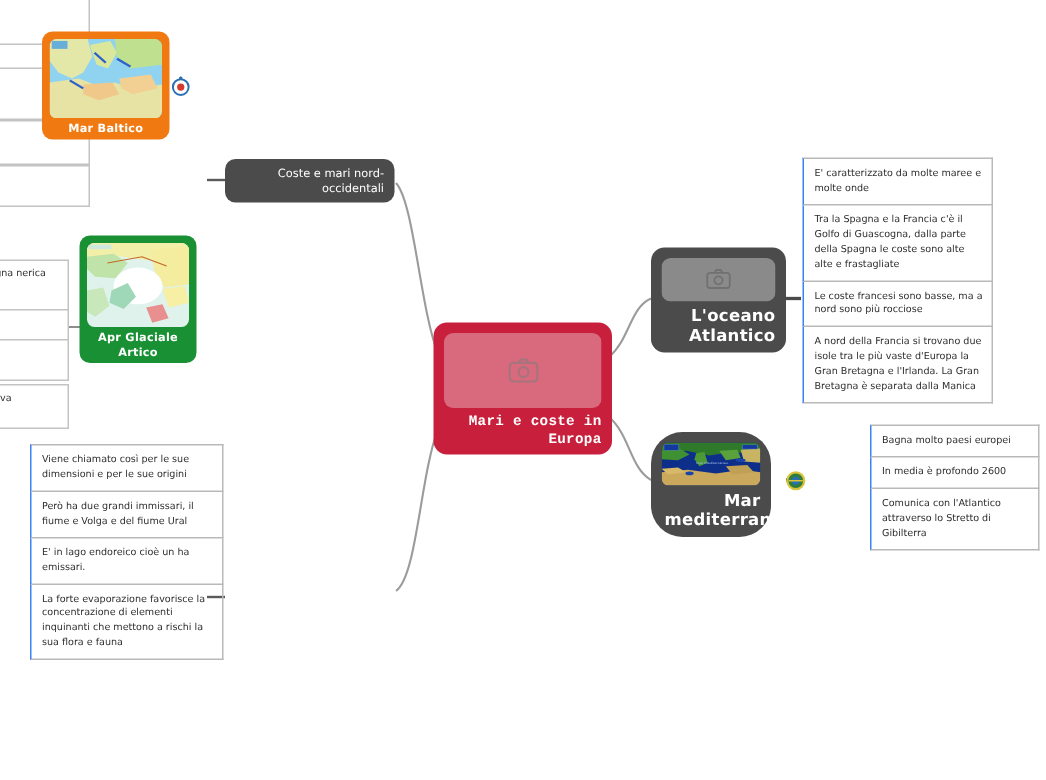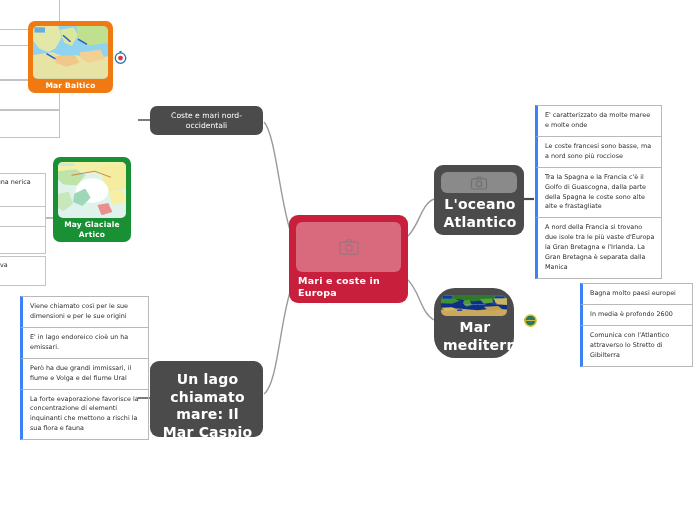--- a/index.html
+++ b/index.html
@@ -21,35 +21,35 @@
     padding:7px 7px 4px 7px;
     display:flex;flex-direction:column;align-items:stretch;
   }
   .imgnode .thumb{
     border-radius:5px;
     overflow:hidden;
     position:relative;
     flex:1 1 auto;
   }
   .imgnode .caption{
-    font-size:14px;font-weight:bold;
+    font-size:11px;font-weight:bold;
     text-align:center;
     padding-top:3px;
     line-height:1.25;
     letter-spacing:.2px;
   }
 
   
   .dark{background:#4b4b4b;}
-  .dark .caption{color:#ffffff;text-align:center;padding-left:2px;}
+  .dark .caption{color:#ffffff;text-align:right;padding-left:2px;}
   .dark .ph{background:#8a8a8a;}
 
   
   .central{background:#c8203c;}
-  .central .caption{color:#ffffff;text-align:left;padding-left:2px;font-size:9.5px;}
+  .central .caption{color:#ffffff;text-align:right;padding-left:2px;font-size:9.5px;font-family:Liberation Mono, monospace;}
   .central .ph{background:#d9697c;}
 
   
   .ph{
     width:100%;height:100%;
     border-radius:6px;
     display:flex;align-items:center;justify-content:center;
   }
   .ph svg{opacity:.55;}
 
@@ -66,21 +66,21 @@
     position:relative;
     box-sizing:border-box;
     font-size:6.4px;
     line-height:1.55;
     color:#2e2e2e;
     padding:5px 6px 5px 7px;
     border-bottom:1px solid #b9b9b9;
     background:transparent;
   }
   .leaf.first{border-top:none;}
-  .leafgroup.boxed .leaf{border-left:3px solid #3b82f6;border-right:1px solid #b9b9b9;}
+  .leafgroup.boxed .leaf{border-left:1px solid #3b82f6;border-right:1px solid #b9b9b9;}
   .leafgroup.boxed .leaf.first{border-top:1px solid #b9b9b9;}
 
   
   .stub{
     position:absolute;box-sizing:border-box;
     border:1px solid #c3c3c3;
     font-size:6.4px;line-height:1.55;color:#2e2e2e;
     padding:4px 5px;
     overflow:hidden;
     background:#fff;
@@ -162,21 +162,21 @@
         <path d="M0,18 L26,14 L40,26 L28,46 L8,44 L0,34 Z" fill="#bfe3a8"></path>
         <circle cx="50" cy="56" r="24" fill="#ffffff"></circle>
         <path d="M24,62 L40,52 L48,70 L36,86 L22,78 Z" fill="#9fd8b8"></path>
         <path d="M0,62 L16,58 L22,82 L8,96 L0,90 Z" fill="#c8e8bb"></path>
         <path d="M58,84 L74,80 L80,98 L64,104 Z" fill="#e98f8f"></path>
         <path d="M74,60 L96,56 L100,78 L80,84 Z" fill="#f6efa4"></path>
         <path d="M20,26 L54,18 L78,30" stroke="#c46a2a" stroke-width="1.3" fill="none"></path>
         <rect x="2" y="2" width="22" height="6" fill="#cfe8de"></rect>
       </svg>
     </div>
-    <div class="caption">May Glaciale Artico</div>
+    <div class="caption">Apr Glaciale Artico</div>
   </div>
 
   <div class="stub" style="left:-46px;top:173px;width:92px;height:38px;">
     <span>ttrionali e agna nerica</span>
   </div>
   <div class="stub" style="left:-46px;top:206px;width:92px;height:26px;">
     
   </div>
   <div class="stub" style="left:-46px;top:226px;width:92px;height:28px;">
     
@@ -210,22 +210,22 @@
           <path d="M8.5,6.5 L10,4 L14,4 L15.5,6.5"></path>
           <circle cx="12" cy="13.2" r="3.6"></circle>
         </svg>
       </div>
     </div>
     <div class="caption">L'oceano Atlantico</div>
   </div>
 
   <div class="leafgroup boxed" style="left:535px;top:105px;width:127px;">
     <div class="leaf first">E' caratterizzato da molte maree e molte onde</div>
+    <div class="leaf">Tra la Spagna e la Francia c'è il Golfo di Guascogna, dalla parte della Spagna le coste sono alte alte e frastagliate</div>
     <div class="leaf">Le coste francesi sono basse, ma a nord sono più rocciose</div>
-    <div class="leaf">Tra la Spagna e la Francia c'è il Golfo di Guascogna, dalla parte della Spagna le coste sono alte alte e frastagliate</div>
     <div class="leaf">A nord della Francia si trovano due isole tra le più vaste d'Europa la Gran Bretagna e l'Irlanda. La Gran Bretagna è separata dalla Manica</div>
   </div>
 
   <div class="node dark imgnode" style="left:434px;top:288px;width:80px;height:70px;border-radius:21px;">
     <div class="thumb">
       <svg class="map" viewBox="0 0 120 72" preserveAspectRatio="none">
         <rect width="120" height="72" fill="#0d2f8a"></rect>
         <path d="M0,0 L120,0 L120,20 L86,16 L58,22 L30,14 L0,18 Z" fill="#2f7a2a"></path>
         <path d="M0,14 L22,10 L34,20 L20,30 L0,28 Z" fill="#3f8f33"></path>
         <path d="M42,18 L52,16 L56,34 L46,40 L40,28 Z" fill="#4c9a36"></path>
@@ -251,33 +251,21 @@
       <path d="M3,8 L13,8" stroke="#d8c33a" stroke-width="1"></path>
     </svg>
   </div>
 
   <div class="leafgroup boxed" style="left:552px;top:283px;width:113px;padding-left:28px;">
     <div class="leaf first">Bagna molto paesi europei</div>
     <div class="leaf">In media è profondo 2600</div>
     <div class="leaf">Comunica con l'Atlantico attraverso lo Stretto di Gibilterra</div>
   </div>
 
-  <div class="node dark imgnode" style="left:150px;top:361px;width:113px;height:76px;">
-    <div class="thumb">
-      <div class="ph">
-        <svg viewBox="0 0 24 24" width="18" height="18" fill="none" stroke="#5d5d5d" stroke-width="1.6">
-          <rect x="2" y="6.5" width="20" height="13.5" rx="2.5"></rect>
-          <path d="M8.5,6.5 L10,4 L14,4 L15.5,6.5"></path>
-          <circle cx="12" cy="13.2" r="3.6"></circle>
-        </svg>
-      </div>
-    </div>
-    <div class="caption">Un lago chiamato mare: Il Mar Caspio</div>
-  </div>
 
   <div class="leafgroup boxed" style="left:20px;top:296px;width:129px;">
     <div class="leaf first">Viene chiamato così per le sue dimensioni e per le sue origini</div>
+    <div class="leaf">Però ha due grandi immissari, il fiume e Volga e del fiume Ural</div>
     <div class="leaf">E' in lago endoreico cioè un ha emissari.</div>
-    <div class="leaf">Però ha due grandi immissari, il fiume e Volga e del fiume Ural</div>
     <div class="leaf">La forte evaporazione favorisce la concentrazione di elementi inquinanti che mettono a rischi la sua flora e fauna</div>
   </div>
 
 </div>
 
 </body></html>

